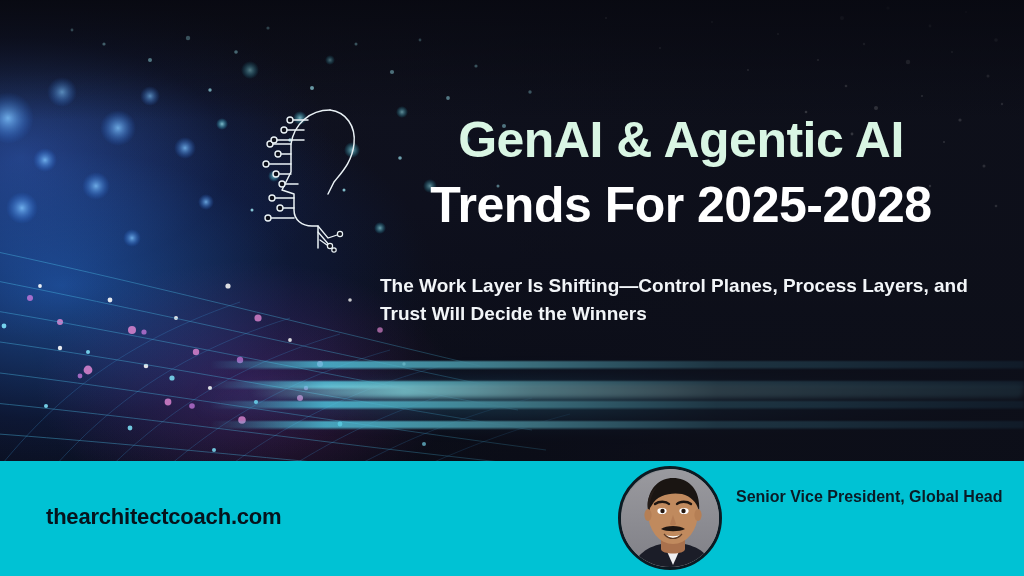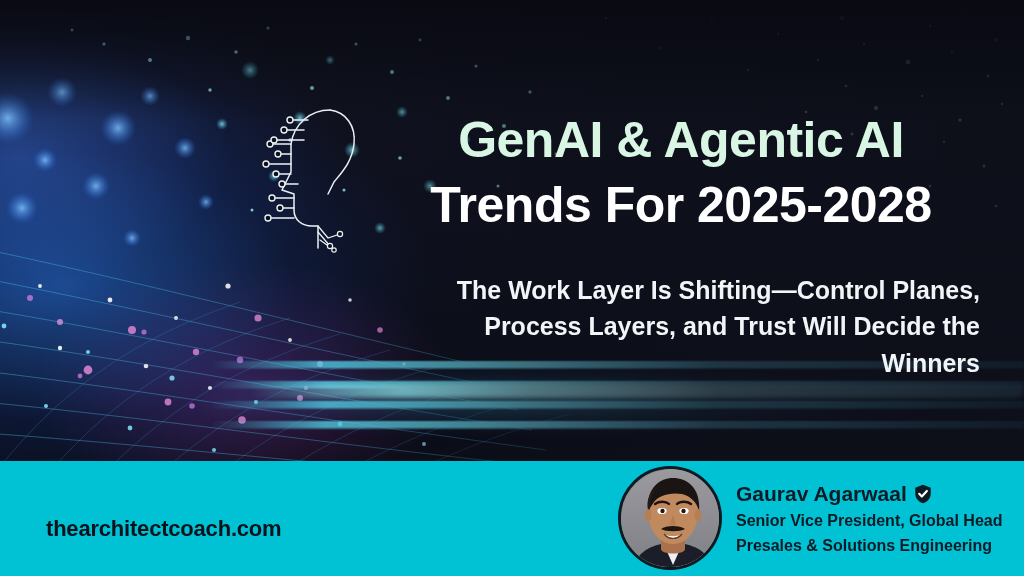--- a/index.html
+++ b/index.html
@@ -147,41 +147,41 @@
   }
   .title-line-1 { color: #d9f6e4; }
   .title-line-2 { color: #ffffff; }
 
   .subtitle {
     position: absolute;
     left: 380px;
     top: 272px;
     width: 600px;
     margin: 0;
-    text-align: right;
+    text-align: left;
     color: #f2f5f8;
     font-family: "Liberation Sans", sans-serif;
     font-weight: 700;
-    font-size: 25px;
+    font-size: 19px;
     line-height: 1.45;
   }
 
   
   .footer {
     position: absolute;
     left: 0;
     top: 461px;
     width: 1024px;
     height: 115px;
     background: #00c2d4;
   }
   .site-url {
     position: absolute;
     left: 46px;
-    top: 516px;
+    top: 504px;
     margin: 0;
     color: #06131c;
     font-family: "Liberation Sans", sans-serif;
     font-weight: 700;
     font-size: 22px;
     letter-spacing: -0.2px;
   }
 
   .avatar {
     position: absolute;
@@ -493,24 +493,16 @@
         <path d="M43,65 C48,70 56,70 61,65 C56,68 48,68 43,65 Z" fill="#ffffff"></path>
         <path d="M43,65 C48,71 56,71 61,65" stroke="#5d3b25" stroke-width="1.2" fill="none"></path>
 
         <ellipse cx="27" cy="46" rx="3.6" ry="6" fill="#b57f55"></ellipse>
         <ellipse cx="77" cy="46" rx="3.6" ry="6" fill="#b57f55"></ellipse>
       </g>
     </svg>
   </div>
 
   <div class="person">
-    <div class="person-name">
-      <span>Gaurav Agarwaal</span>
-      <svg class="verified-badge" viewBox="0 0 20 22" width="18" height="20" aria-hidden="true">
-        <path d="M10,0.8 L18.6,4 L18.6,10.4 C18.6,16 14.6,19.8 10,21.2 C5.4,19.8 1.4,16 1.4,10.4 L1.4,4 Z" fill="#0a1b26"></path>
-        <path d="M5.8,10.8 L8.7,13.8 L14.3,7.6" stroke="#ffffff" stroke-width="2.4" fill="none" stroke-linecap="round" stroke-linejoin="round"></path>
-      </svg>
-    </div>
     <p class="person-role">Senior Vice President, Global Head</p>
-    <p class="person-role">Presales &amp; Solutions Engineering</p>
   </div>
 
 </div>
 
 </body></html>

